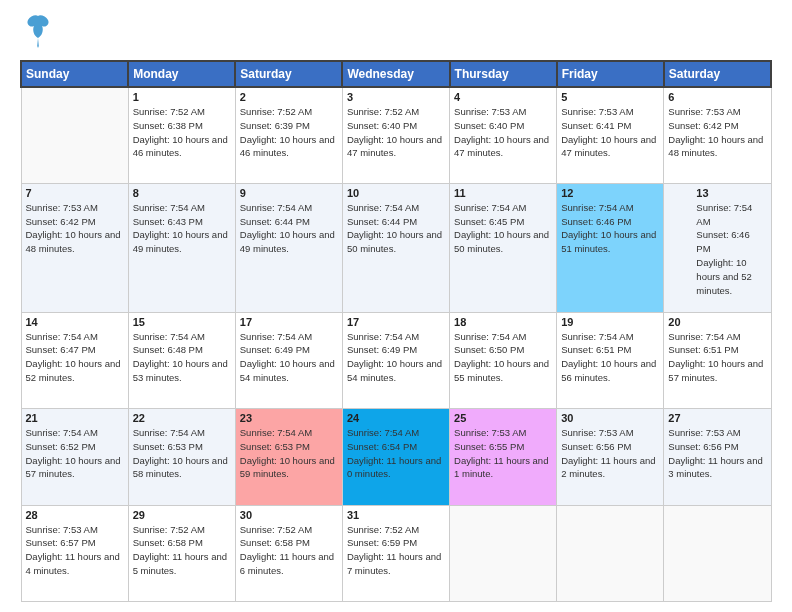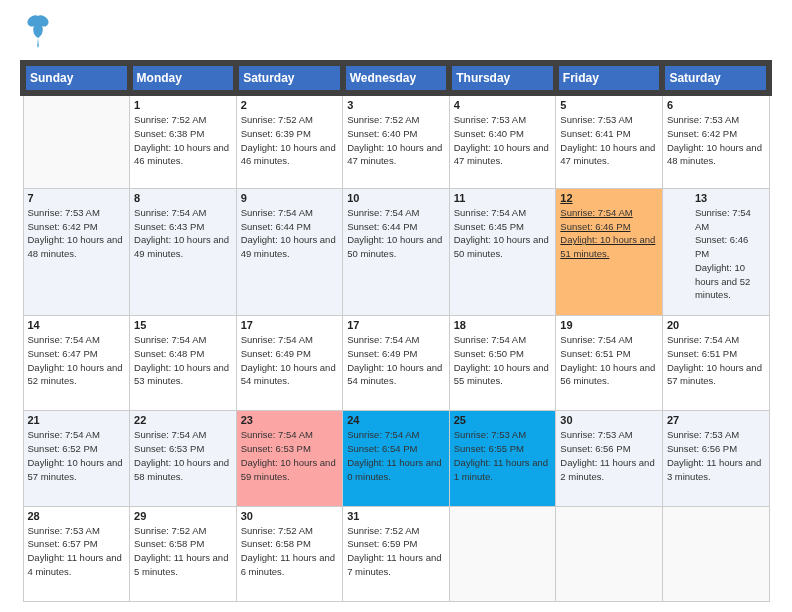--- a/index.html
+++ b/index.html
@@ -46,21 +46,21 @@
       border-collapse: collapse;
       flex: 1;
     }
     .calendar-table th {
       background: #3a6fc4;
       color: #fff;
       font-size: 12px;
       font-weight: bold;
       padding: 5px 4px;
       text-align: left;
-      border: 6px solid #404040;
+      border: 2px solid #404040;
     }
     .calendar-table td {
       vertical-align: top;
       border: 1px solid #ccc;
       padding: 3px 4px;
       font-size: 10px;
       color: #222;
       width: calc(100% / 7);
       height: 88px;
       background: #fff;
@@ -160,21 +160,21 @@
             <div class="day-info">Sunrise: 7:54 AM<br>Sunset: 6:44 PM<br>Daylight: 10 hours and 49 minutes.</div>
           </td>
           <td style="background: rgb(240, 244, 250);">
             <span class="day-number">10</span>
             <div class="day-info">Sunrise: 7:54 AM<br>Sunset: 6:44 PM<br>Daylight: 10 hours and 50 minutes.</div>
           </td>
           <td style="background: rgb(240, 244, 250);">
             <span class="day-number">11</span>
             <div class="day-info">Sunrise: 7:54 AM<br>Sunset: 6:45 PM<br>Daylight: 10 hours and 50 minutes.</div>
           </td>
-          <td style="background: #fdba74; text-decoration: underline;">
+          <td style="background: #7dd3fc;">
             <span class="day-number">12</span>
             <div class="day-info">Sunrise: 7:54 AM<br>Sunset: 6:46 PM<br>Daylight: 10 hours and 51 minutes.</div>
           </td>
           <td style="background: rgb(240, 244, 250); padding-left: 32px;">
             <span class="day-number">13</span>
             <div class="day-info">Sunrise: 7:54 AM<br>Sunset: 6:46 PM<br>Daylight: 10 hours and 52 minutes.</div>
           </td>
         </tr>
         <tr>
           <td>
@@ -216,21 +216,21 @@
             <div class="day-info">Sunrise: 7:54 AM<br>Sunset: 6:53 PM<br>Daylight: 10 hours and 58 minutes.</div>
           </td>
           <td style="background: #fca5a5;">
             <span class="day-number">23</span>
             <div class="day-info">Sunrise: 7:54 AM<br>Sunset: 6:53 PM<br>Daylight: 10 hours and 59 minutes.</div>
           </td>
           <td style="background: #0ea5e9;">
             <span class="day-number">24</span>
             <div class="day-info">Sunrise: 7:54 AM<br>Sunset: 6:54 PM<br>Daylight: 11 hours and 0 minutes.</div>
           </td>
-          <td style="background: #0ea5e9;">
+          <td style="background: #f0abfc;">
             <span class="day-number">25</span>
             <div class="day-info">Sunrise: 7:53 AM<br>Sunset: 6:55 PM<br>Daylight: 11 hours and 1 minute.</div>
           </td>
           <td style="background: rgb(240, 244, 250);">
             <span class="day-number">30</span>
             <div class="day-info">Sunrise: 7:53 AM<br>Sunset: 6:56 PM<br>Daylight: 11 hours and 2 minutes.</div>
           </td>
           <td style="background: rgb(240, 244, 250); margin-top: 24px;">
             <span class="day-number">27</span>
             <div class="day-info">Sunrise: 7:53 AM<br>Sunset: 6:56 PM<br>Daylight: 11 hours and 3 minutes.</div>

